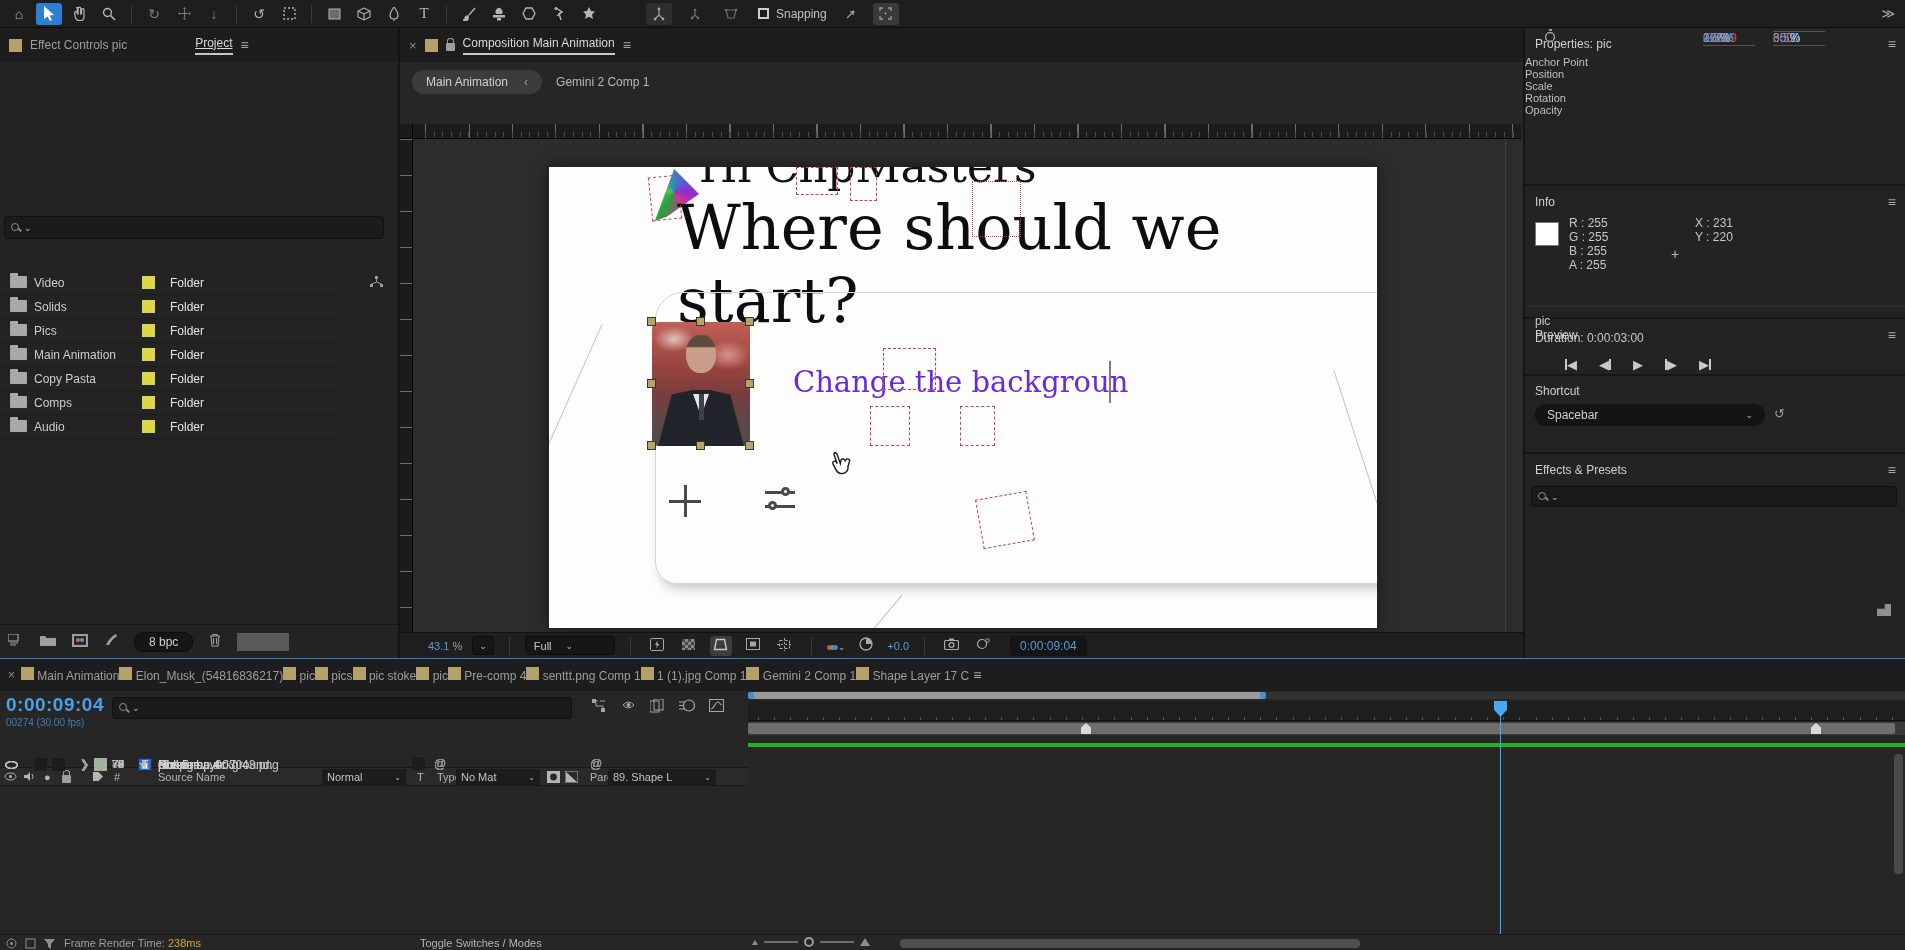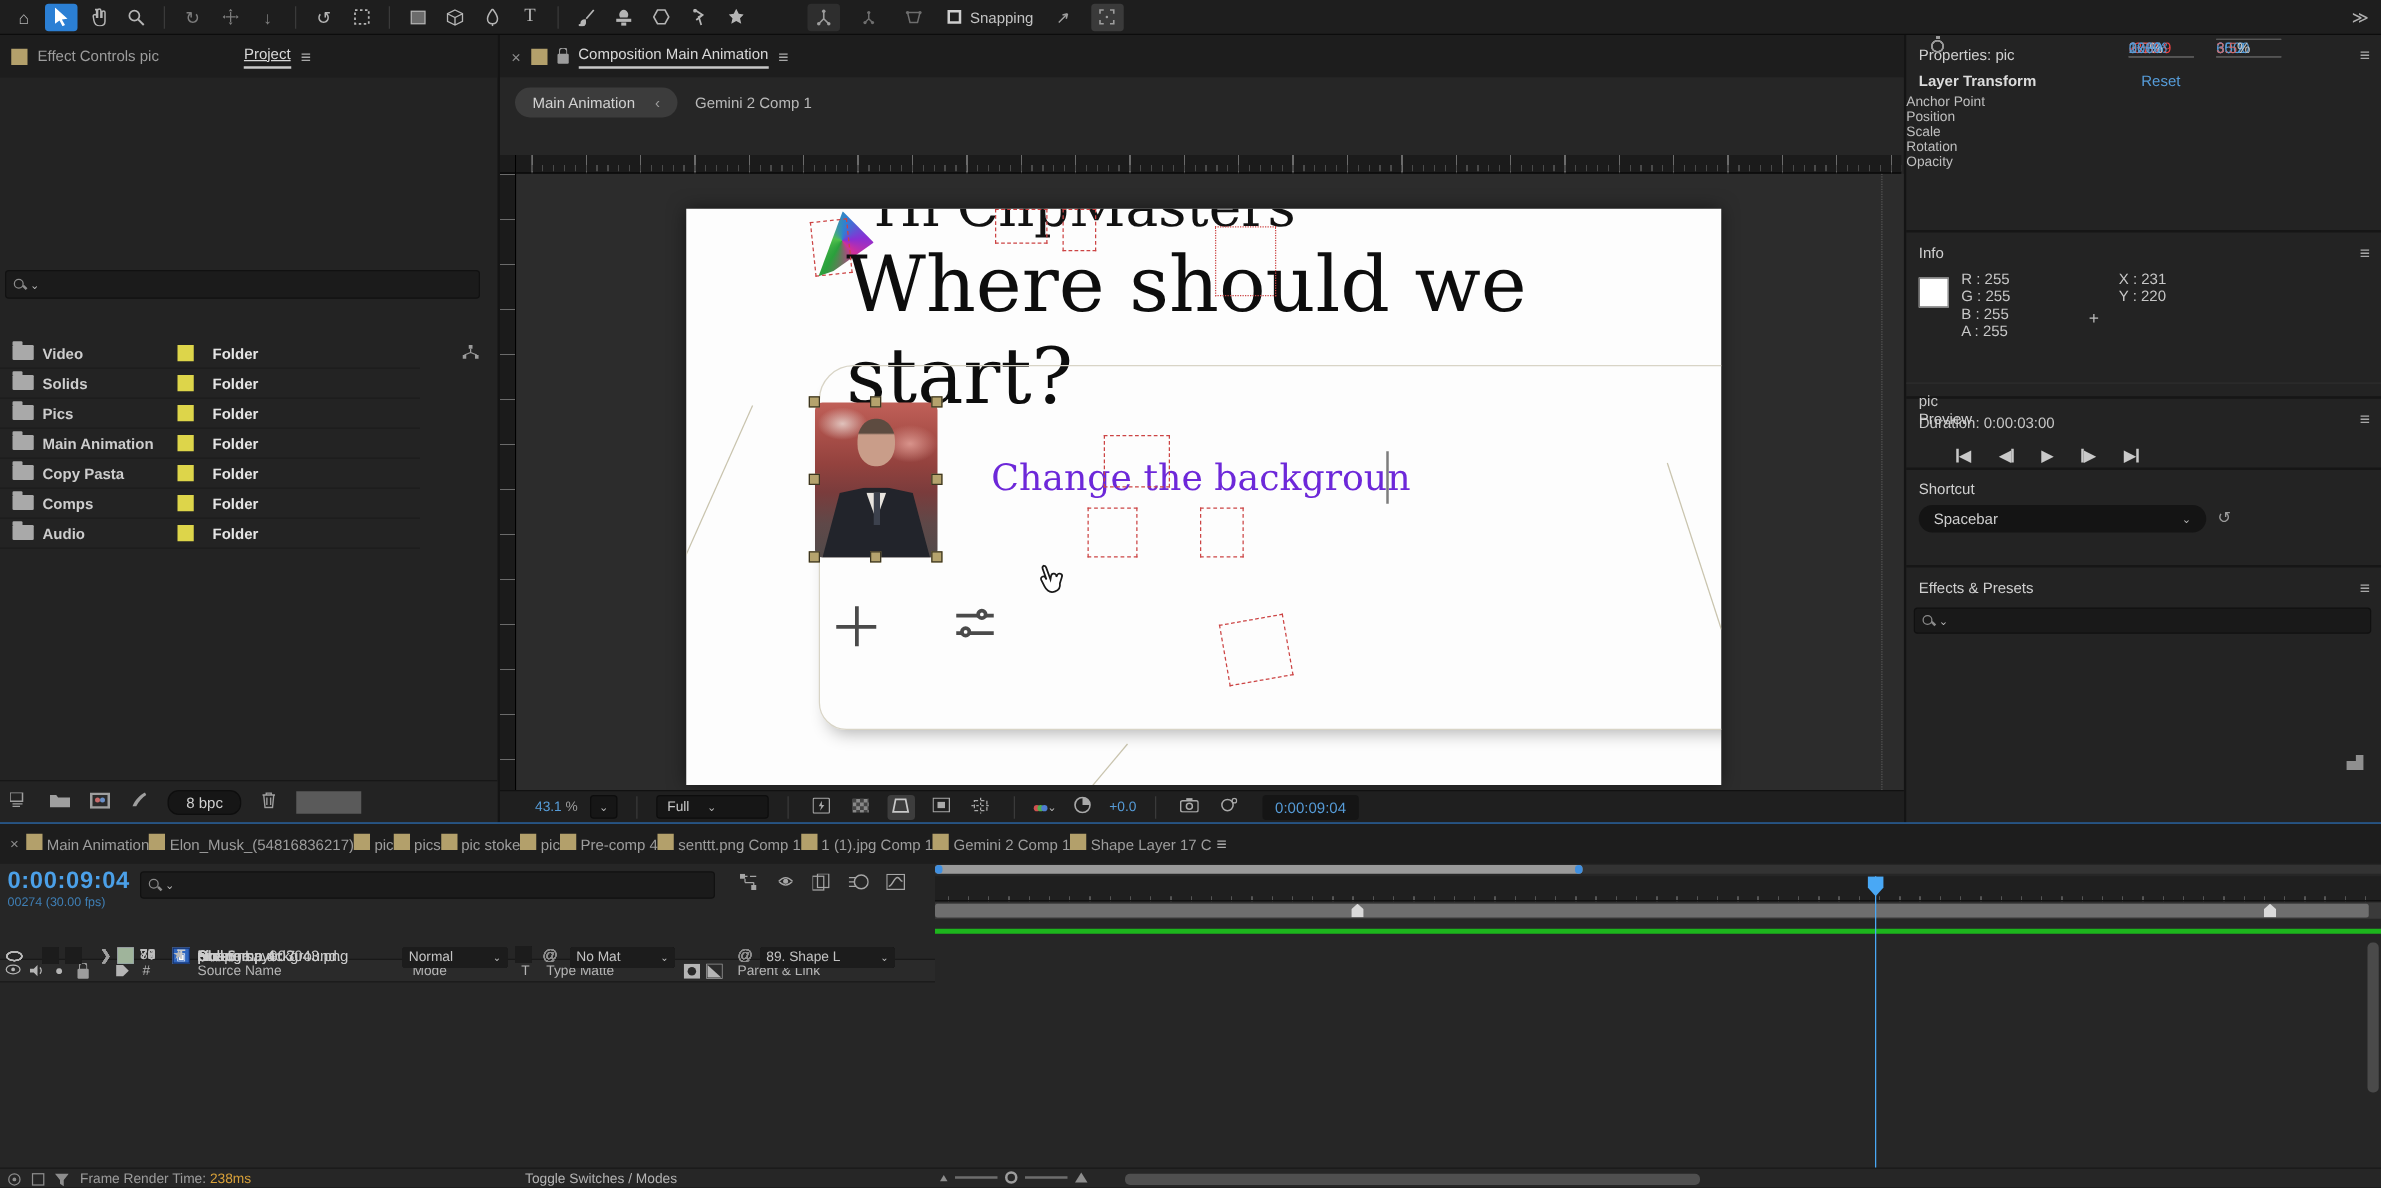--- a/index.html
+++ b/index.html
@@ -25,21 +25,21 @@
   .p-right { left:1525px; top:28px; width:380px; height:630px; }
   .tabbar { height:34px; background:#1d1d1d; display:flex; align-items:center; padding:0 9px; gap:8px; font-size:12px; color:#9d9d9d; }
   .chip { width:13px; height:13px; background:#b3a06b; display:inline-block; }
   .hamb { color:#a8a8a8; font-size:14px; letter-spacing:-1px; }
   .tab-active { color:#d8d8d8; border-bottom:2px solid #c8c8c8; padding-bottom:3px; }
 
   
   .pr-search { position:absolute; left:4px; top:188px; width:380px; height:23px; background:#1b1b1b; border:1px solid #111; border-radius:3px; color:#8b8b8b; display:flex; align-items:center; padding:0 6px; gap:3px; }
   .pr-head { position:absolute; left:0; top:221px; width:398px; height:22px; background:#2a2a2a; border-top:1px solid #161616; border-bottom:1px solid #161616; color:#b9b9b9; }
   .pr-head span { position:absolute; top:4px; }
-  .pr-rows { position:absolute; left:0; top:243px; width:336px;font-weight:bold; }
+  .pr-rows { position:absolute; left:0; top:243px; width:336px; }
   .prow { position:relative; height:24px; border-bottom:1px solid #1c1c1c; }
   .prow .folder { position:absolute; left:10px; top:5px; width:17px; height:12px; background:#a9a9a9; border-radius:1px; }
   .prow .folder:before { content:""; position:absolute; left:0; top:-3px; width:8px; height:3px; background:#a9a9a9; border-radius:1px 1px 0 0; }
   .prow .pname { position:absolute; left:34px; top:5px; color:#cdcdcd; font-size:12px; }
   .prow .plabel { position:absolute; left:142px; top:5px; width:13px; height:13px; background:#ddd54a; }
   .prow .ptype { position:absolute; left:170px; top:5px; color:#e5e5e5; font-size:12px; }
   .colsep { position:absolute; top:0; width:1px; height:22px; background:#171717; }
   .net-ico { position:absolute; left:370px; top:5px; width:13px; height:12px; color:#9b9b9b; font-size:10px; }
   .pr-foot { position:absolute; left:0; top:596px; width:398px; height:34px; background:#232323; border-top:1px solid #171717; display:flex; align-items:center; gap:16px; padding-left:8px; color:#9f9f9f; }
   .bpc { background:#161616; border:1px solid #0e0e0e; border-radius:9px; padding:2px 14px; color:#cfcfcf; font-size:12px; }
@@ -147,21 +147,21 @@
   .exparrow { position:absolute; left:80px; top:4px; color:#9f9f9f; font-size:11px; }
   .llabel { position:absolute; left:94px; top:4px; width:13px; height:13px; }
   .lnum { position:absolute; left:112px; top:4px; color:#bdbdbd; font-size:11px; }
   .lico { position:absolute; left:138px; top:4px; width:14px; height:13px; font-size:11px; line-height:13px; color:#cfcfcf; }
   .ic-comp { background:linear-gradient(135deg,#e06a9a 0 50%,#5a8fd0 50%); border:1px solid #222; }
   .ic-null { background:#fff; border:1px solid #666; }
   .ic-png { background:#2f66c0; border:1px solid #15306a; color:#fff; font-size:8px; text-align:center; }
   .ic-star { color:#b9b9b9; }
   .ic-text { color:#c9c9c9; font-weight:bold; text-align:center; }
   .lname { position:absolute; left:158px; top:4px; color:#cdcdcd; font-size:12px; max-width:158px; white-space:nowrap; overflow:hidden; }
-  .ldd { position:absolute; top:4px; height:16px; background:#1c1c1c; border-radius:2px; color:#c3c3c3; font-size:11px; display:flex; align-items:center; justify-content:space-between; padding:0 5px; }
+  .ldd { position:absolute; top:15px; height:16px; background:#1c1c1c; border-radius:2px; color:#c3c3c3; font-size:11px; display:flex; align-items:center; justify-content:space-between; padding:0 5px; }
   .ldd .chev { font-size:8px; }
   .modedd { left:322px; width:84px; }
   .tbox { position:absolute; left:412px; top:3px; width:13px; height:13px; background:#1c1c1c; }
   .pick { position:absolute; left:434px; top:3px; color:#8d8d8d; font-size:12px; }
   .mattedd { left:456px; width:84px; }
   .pick2 { left:590px; }
   .parentdd { left:608px; width:108px; }
   .playhead { position:absolute; left:1500px; top:42px; width:1px; height:233px; background:#49a8f5; z-index:30; }
   .phflag { position:absolute; left:1494px; top:42px; width:13px; height:16px; background:#49a8f5; clip-path:polygon(0 0,100% 0,100% 55%,50% 100%,0 55%); z-index:31; }
   .tl-foot { position:absolute; left:0; top:275px; width:1905px; height:17px; background:#262626; border-top:1px solid #191919; color:#9d9d9d; font-size:11px; }
@@ -566,24 +566,20 @@
           </svg></span>
       <span class="tcpill">0:00:09:04</span>
     </div>
   </div>
 
   <div class="panel p-right">
     <div class="sect" style="height:158px;">
       <div class="sect-head">
         <span>Properties: pic</span>
         <span class="hamb">≡</span>
-      </div>
-      <div style="position:relative; height:20px;">
-        <span style="position:absolute; left:10px; top:2px; color:#dcdcdc; font-size:12px; font-weight:bold;">Layer Transform</span>
-        <span style="position:absolute; left:188px; top:2px; font-size:12px;" class="blue">Reset</span>
       </div>
       <div>
 
       <div>
             
             <span class="stopwatch"></span>
             <span class="plabel2">Anchor Point</span>
             
             <span class="pv v1"><span style="color: rgb(86, 156, 216);">2732</span><span class="pvsuf"></span></span>
             <span class="pv v2"><span style="color: rgb(86, 156, 216);">3500</span><span class="pvsuf"></span></span>

